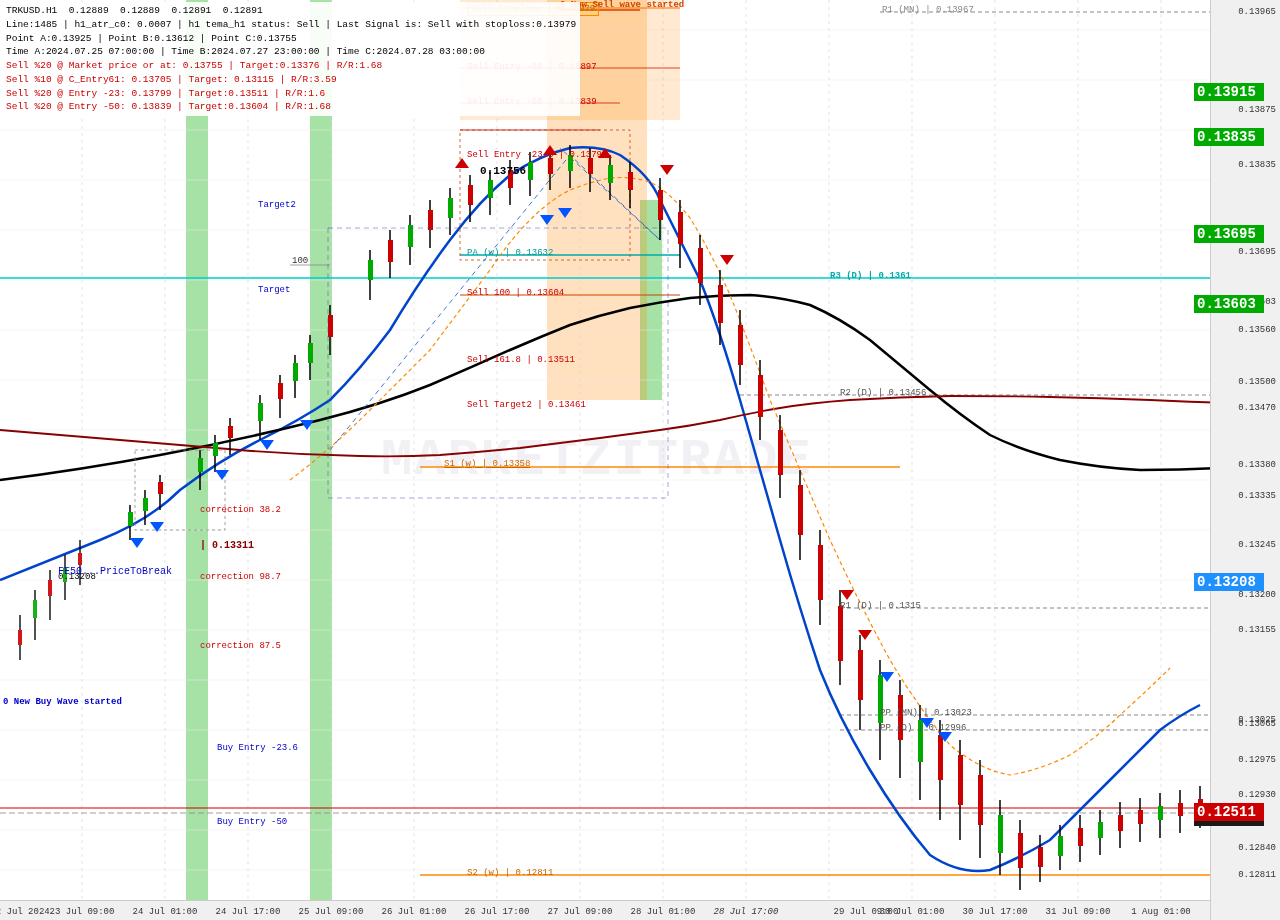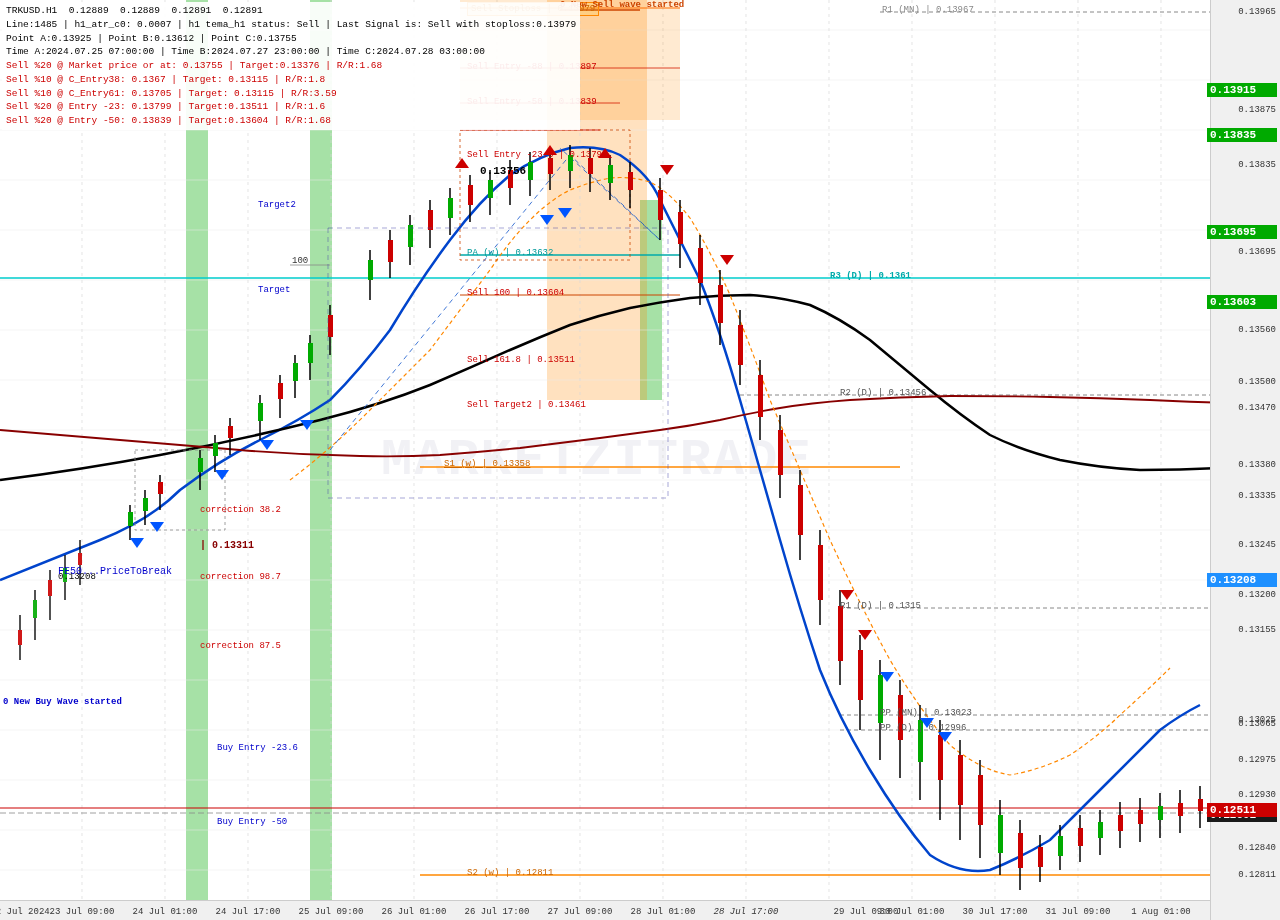--- a/index.html
+++ b/index.html
@@ -120,22 +120,22 @@
       left: 0;
       width: 1240px;
       height: 900px;
       z-index: 10;
       pointer-events: none;
     }
 
     
     .price-box {
       position: absolute;
-      right: 3px;
-      font-size: 11px;
+      right: 16px;
+      font-size: 14px;
       font-weight: bold;
       padding: 1px 3px;
       z-index: 60;
       white-space: nowrap;
     }
   </style>
 </head>
 <body>
 
 <div id="chart-container">
@@ -394,21 +394,20 @@
       <span>TRKUSD.H1</span>&nbsp;
       <span>0.12889</span>&nbsp;
       <span>0.12889</span>&nbsp;
       <span>0.12891</span>&nbsp;
       <span>0.12891</span>
     </div>
     <div class="info-line">Line:1485  |  h1_atr_c0: 0.0007  |  h1 tema_h1 status: Sell  |  Last Signal is: Sell with stoploss:0.13979</div>
     <div class="info-line">Point A:0.13925  |  Point B:0.13612  |  Point C:0.13755</div>
     <div class="info-line">Time A:2024.07.25 07:00:00  |  Time B:2024.07.27 23:00:00  |  Time C:2024.07.28 03:00:00</div>
     <div class="info-line info-red">Sell %20 @ Market price or at: 0.13755  |  Target:0.13376  |  R/R:1.68</div>
-    <div class="info-line info-red">Sell %10 @ C_Entry38: 0.1367  |  Target: 0.13115  |  R/R:1.8</div>
     <div class="info-line info-red">Sell %10 @ C_Entry61: 0.13705  |  Target: 0.13115  |  R/R:3.59</div>
     <div class="info-line info-red">Sell %20 @ Entry -23: 0.13799  |  Target:0.13511  |  R/R:1.6</div>
     <div class="info-line info-red">Sell %20 @ Entry -50: 0.13839  |  Target:0.13604  |  R/R:1.68</div>
   </div>
 
   <div class="chart-label lbl-orange" style="left:467px; top:2px; background:rgba(255,200,0,0.15); padding:1px 3px; border:1px solid #ff8800; font-size:9px;">
     <span>Sell Stoploss | 0.13979</span>
   </div>
 
   <div class="chart-label" style="left:560px; top:0px; color:#cc4400; font-weight:bold;">

